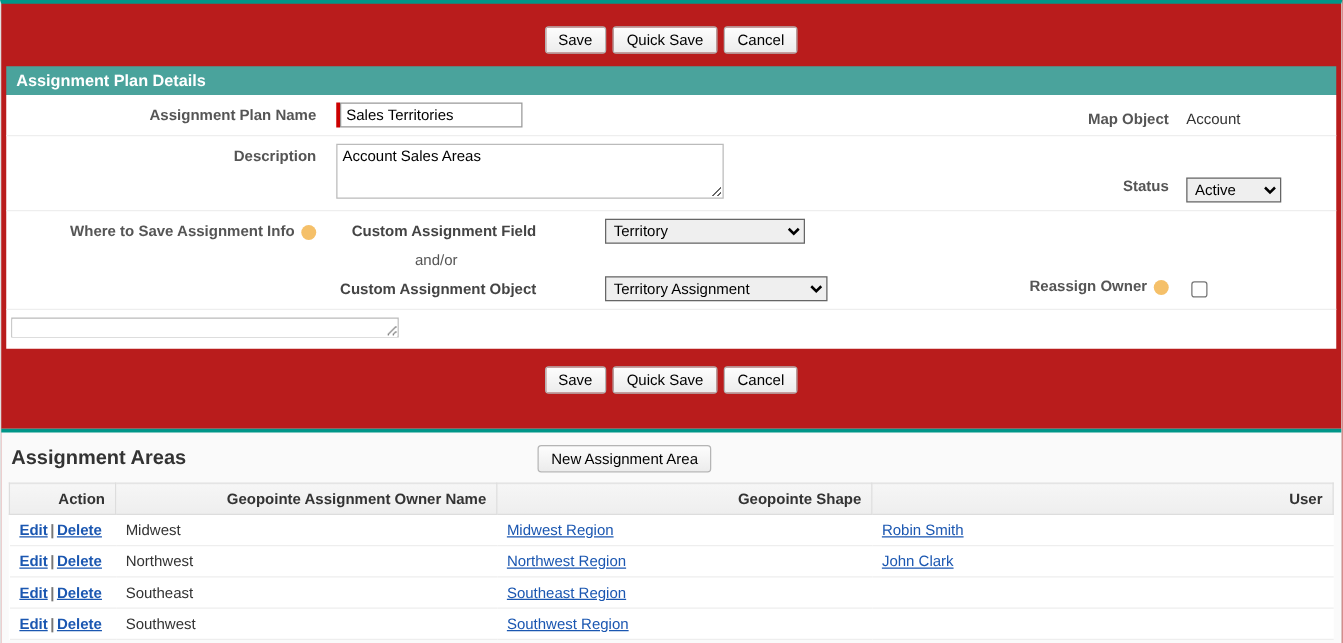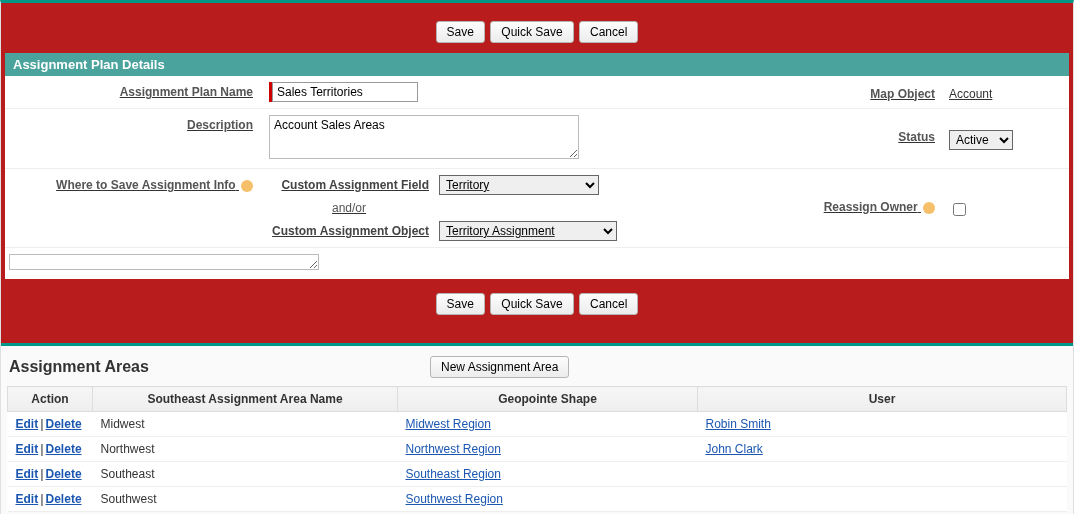--- a/index.html
+++ b/index.html
@@ -40,24 +40,23 @@
     font-weight: bold;
     padding: 4px 8px;
     font-size: 13px;
   }
   .details {
     background: #fff;
     padding: 0;
   }
   .detail-row {
     display: flex;
-    align-items: center;
+    align-items: flex-end;
     border-bottom: 1px solid #eee;
     padding: 6px 0;
-    text-decoration: underline;
   }
   .detail-row.noborder { border-bottom: none; }
   .col-left {
     display: flex;
     flex: 0 0 600px;
   }
   .col-right {
     display: flex;
     flex: 1;
     justify-content: flex-end;
@@ -126,20 +125,21 @@
   }
   
   .sub-block {
     display: flex;
     flex-direction: column;
     gap: 6px;
   }
   .sub-block .sb-row {
     display: flex;
     align-items: center;
+    gap: 45px;
   }
   .sub-block .sb-lbl {
     width: 170px;
     text-align: right;
     padding-right: 10px;
     font-size: 12px;
     color: #444;
     font-weight: bold;
   }
   .sub-block .sb-lbl.nolabel { font-weight: normal; text-align:center; color:#555;}
@@ -155,21 +155,21 @@
   }
   table.list {
     width: calc(100% - 12px);
     margin: 0 6px;
     border-collapse: collapse;
     background: #fff;
   }
   table.list th {
     background: linear-gradient(#f6f6f6,#eeeeee);
     border: 1px solid #ddd;
-    text-align: center;
+    text-align: right;
     padding: 5px 8px;
     font-size: 12px;
     font-weight: bold;
     color: #333;
   }
   table.list td {
     border-bottom: 1px solid #eee;
     padding: 5px 8px;
     font-size: 12px;
   }
@@ -223,21 +223,21 @@
       <div class="detail-row">
         <div class="col-left">
           <div class="field-label bold-label">Description</div>
           <div class="field-value">
             <textarea class="ta" style="">Account Sales Areas</textarea>
           </div>
         </div>
         <div class="col-right">
           <div class="r-label">Status</div>
           <div class="r-value">
-            <select class="sel" style="width:64px">
+            <select class="sel" style="width:76px">
               <option>Active</option>
             </select>
           </div>
         </div>
       </div>
 
       <div class="detail-row">
         <div class="col-left" style="align-items:flex-start;">
           <div class="field-label bold-label">
             <span>Where to Save Assignment Info</span>
@@ -298,21 +298,21 @@
       <div class="areas-title">Assignment Areas</div>
       <div>
         <button class="action">New Assignment Area</button>
       </div>
     </div>
 
     <table class="list">
       <thead>
         <tr>
           <th style="width:85px">Action</th>
-          <th style="width:305px">Southeast Assignment Area Name</th>
+          <th style="width:305px">Geopointe Assignment Owner Name</th>
           <th style="width:300px">Geopointe Shape</th>
           <th>User</th>
         </tr>
       </thead>
       <tbody id="areas-body">
           <tr>
             <td><span class="lnk">Edit</span><span class="sep">|</span><span class="lnk">Delete</span></td>
             <td>Midwest</td>
             <td><span class="lnk thin">Midwest Region</span></td>
             <td><span class="lnk thin">Robin Smith</span></td>

